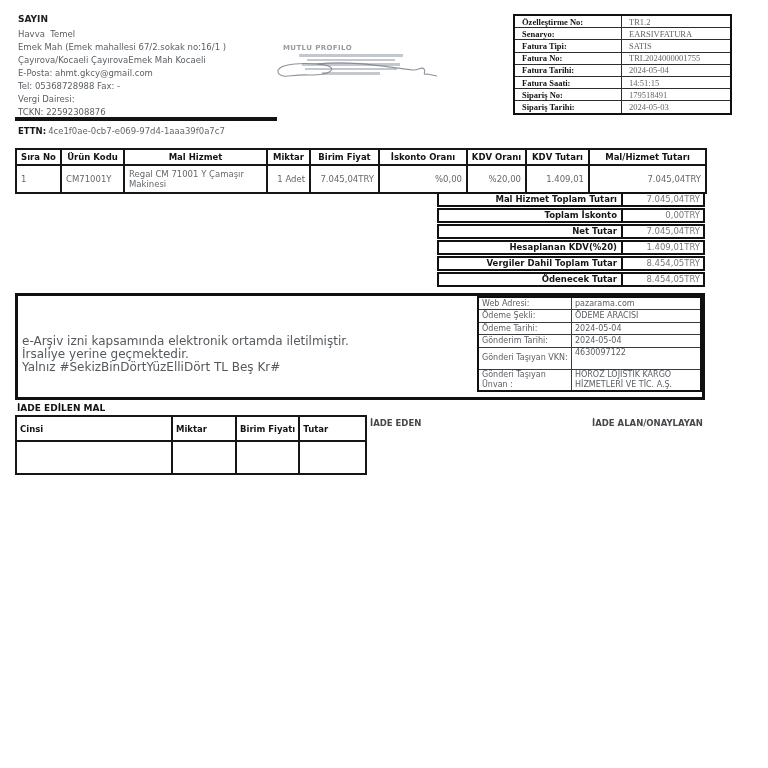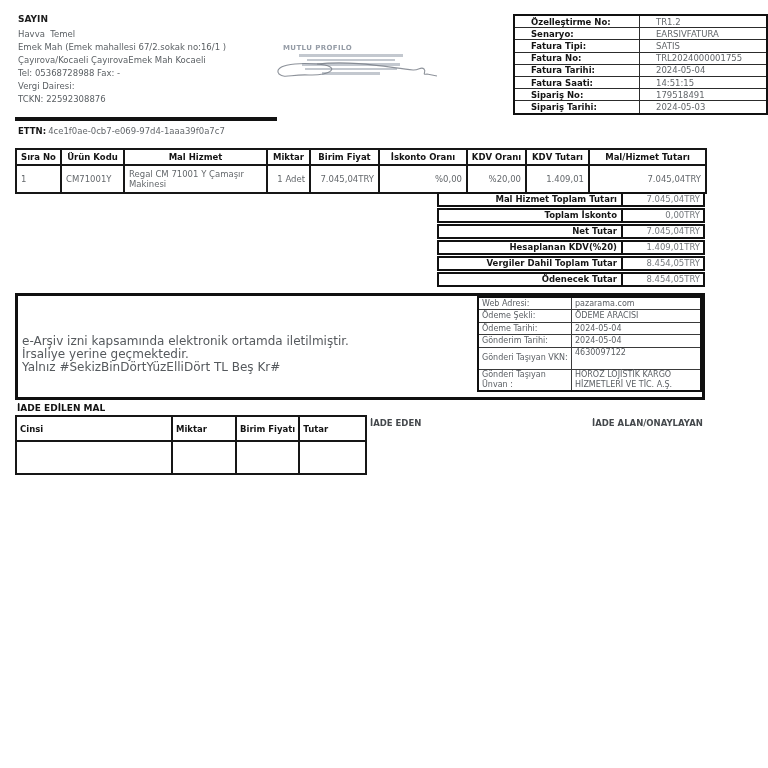--- a/index.html
+++ b/index.html
@@ -14,21 +14,21 @@
   .divider-bar{position:absolute;left:15px;top:117px;width:262px;height:4px;background:#121212;}
 
   
   .stamp{position:absolute;left:283px;top:44px;width:135px;height:54px;}
   .stamp .sname{font-size:7px;font-weight:bold;color:#959ca6;text-align:left;letter-spacing:.4px;filter:blur(.3px);}
   .stamp .sline{height:2.5px;background:#c3c8cf;margin:2px auto 0 auto;filter:blur(.4px);}
   .stamp svg{position:absolute;left:-12px;top:4px;overflow:visible;}
 
   
   .meta-table{position:absolute;left:513px;top:14px;border-collapse:collapse;border:2px solid #101010;}
-  .meta-table td{border:1px solid #2c2c2c;font-size:8.5px;padding:0 16px;height:11.2px;white-space:nowrap;}
+  .meta-table td{border:1px solid #2c2c2c;font-size:8.5px;padding:0 7px;height:11.2px;white-space:nowrap;font-family:Liberation Serif, serif;}
   .meta-table td.ml{font-weight:bold;color:#141414;width:92px;}
   .meta-table td.mv{color:#62666a;width:94px;}
 
   
   .ettn{position:absolute;left:18px;top:126px;font-size:8.5px;color:#62666a;}
   .ettn b{color:#141414;margin-right:2px;}
 
   
   .items-table{position:absolute;left:15px;top:148px;border-collapse:collapse;border:2px solid #101010;table-layout:fixed;}
   .items-table th{border:2px solid #161616;font-size:8.5px;font-weight:bold;color:#141414;height:14px;padding:0 2px;overflow:hidden;white-space:nowrap;}
@@ -63,20 +63,21 @@
 </head>
 <body>
 
 <div class="page">
 
   <div class="customer">
     <div class="title">SAYIN</div>
     <div class="cline">Havva  Temel</div>
     <div class="cline">Emek Mah (Emek mahallesi 67/2.sokak no:16/1 )</div>
     <div class="cline">Çayırova/Kocaeli ÇayırovaEmek Mah Kocaeli</div>
+    <div class="cline">E-Posta: ahmt.gkcy@gmail.com</div>
     <div class="cline">Tel: 05368728988 Fax: -</div>
     <div class="cline">Vergi Dairesi:</div>
     <div class="cline">TCKN: 22592308876</div>
   </div>
 
   <div class="divider-bar"></div>
 
   <div class="stamp">
     <div class="sname">MUTLU PROFILO</div>
     <div class="sline" style="width:104px"></div>

